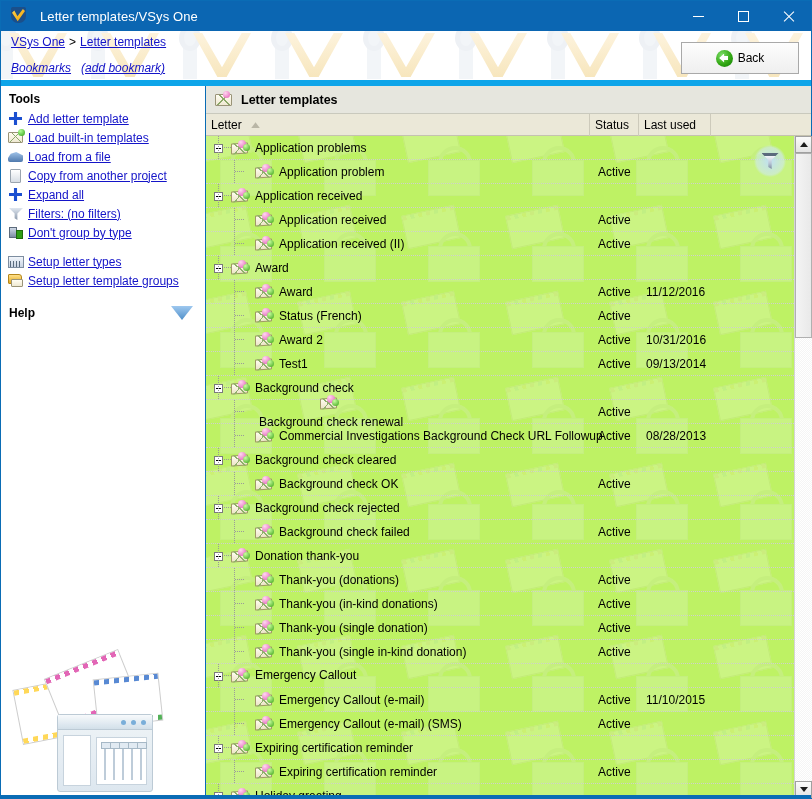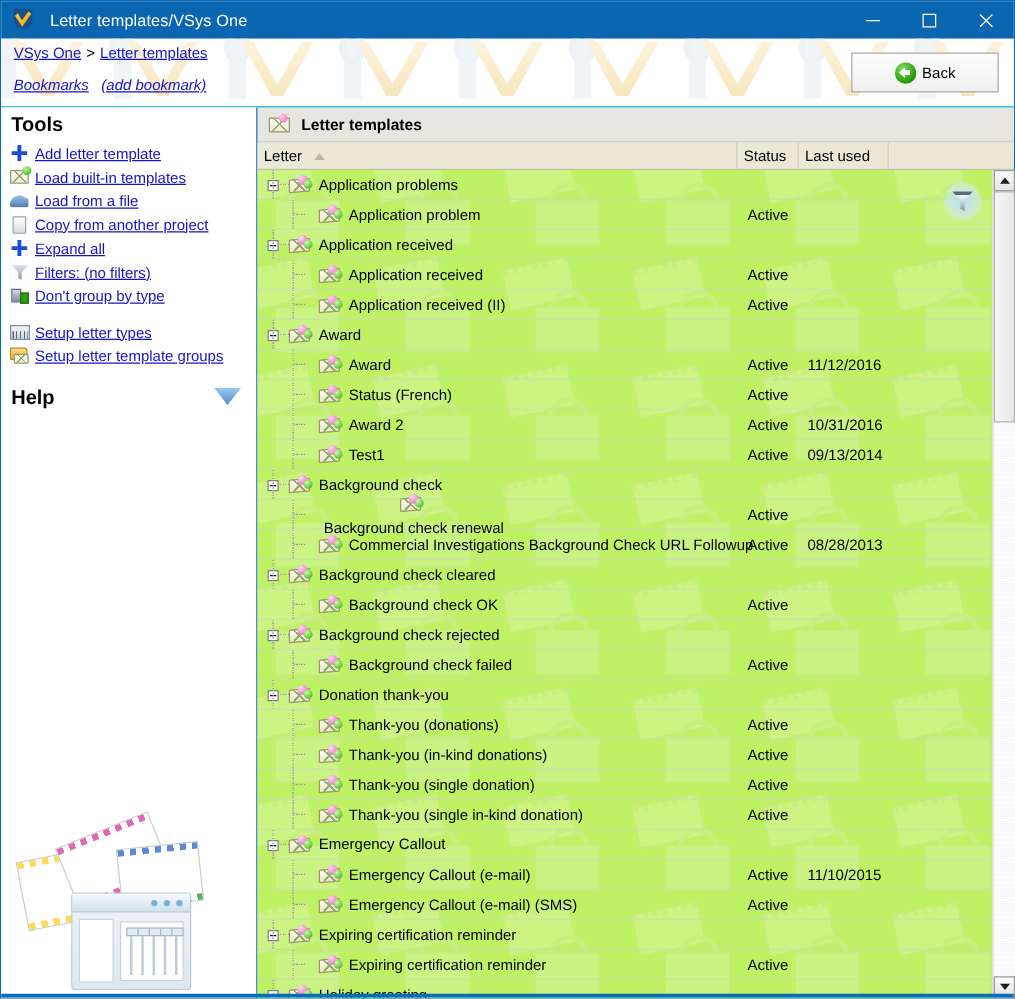--- a/index.html
+++ b/index.html
@@ -43,21 +43,21 @@
   .glyph-close{display:block;width:13px;height:13px;position:relative;}
   .glyph-close:before,.glyph-close:after{
     content:""; position:absolute; left:0; top:6px; width:14px; height:1px; background:#fff;}
   .glyph-close:before{transform:rotate(45deg);}
   .glyph-close:after{transform:rotate(-45deg);}
 
   
   .headerband {
     flex:0 0 55px; height:55px; position:relative; overflow:hidden;
     background:#ffffff;
-    border-bottom:1px solid #0ea5e9;
+    border-bottom:6px solid #0ea5e9;
   }
   .wm {
     position:absolute; inset:0;
     background-image:
       repeating-linear-gradient(90deg,
         rgba(0,0,0,0) 0px, rgba(0,0,0,0) 0px, rgba(0,0,0,0) 92px, rgba(0,0,0,0) 92px);
   }
   .wmtile{
     position:absolute; top:-8px; width:86px; height:62px;
   }
@@ -107,21 +107,21 @@
   
   .body { flex:1 1 auto; display:flex; min-height:0; }
 
   
   .sidebar {
     width:205px; flex:0 0 205px; position:relative; background:#fff;
     border-right:1px solid #0a6cb5;
     overflow:hidden;
   }
   .sect-title {
-    font-weight:bold; font-size:16px; padding:6px 12px 3px 8px; color:#000;
+    font-weight:bold; font-size:12px; padding:6px 12px 3px 8px; color:#000;
   }
   .tool-row {
     display:flex; align-items:center; height:19px; padding-left:6px; cursor:pointer;
   }
   .tool-row .ico { width:18px; height:17px; flex:0 0 18px; margin-right:3px; position:relative;}
   .tool-row a {
     color:#1414c8; text-decoration:underline; font-size:12px; white-space:nowrap;
   }
   .sect-gap { height:10px; }
 

